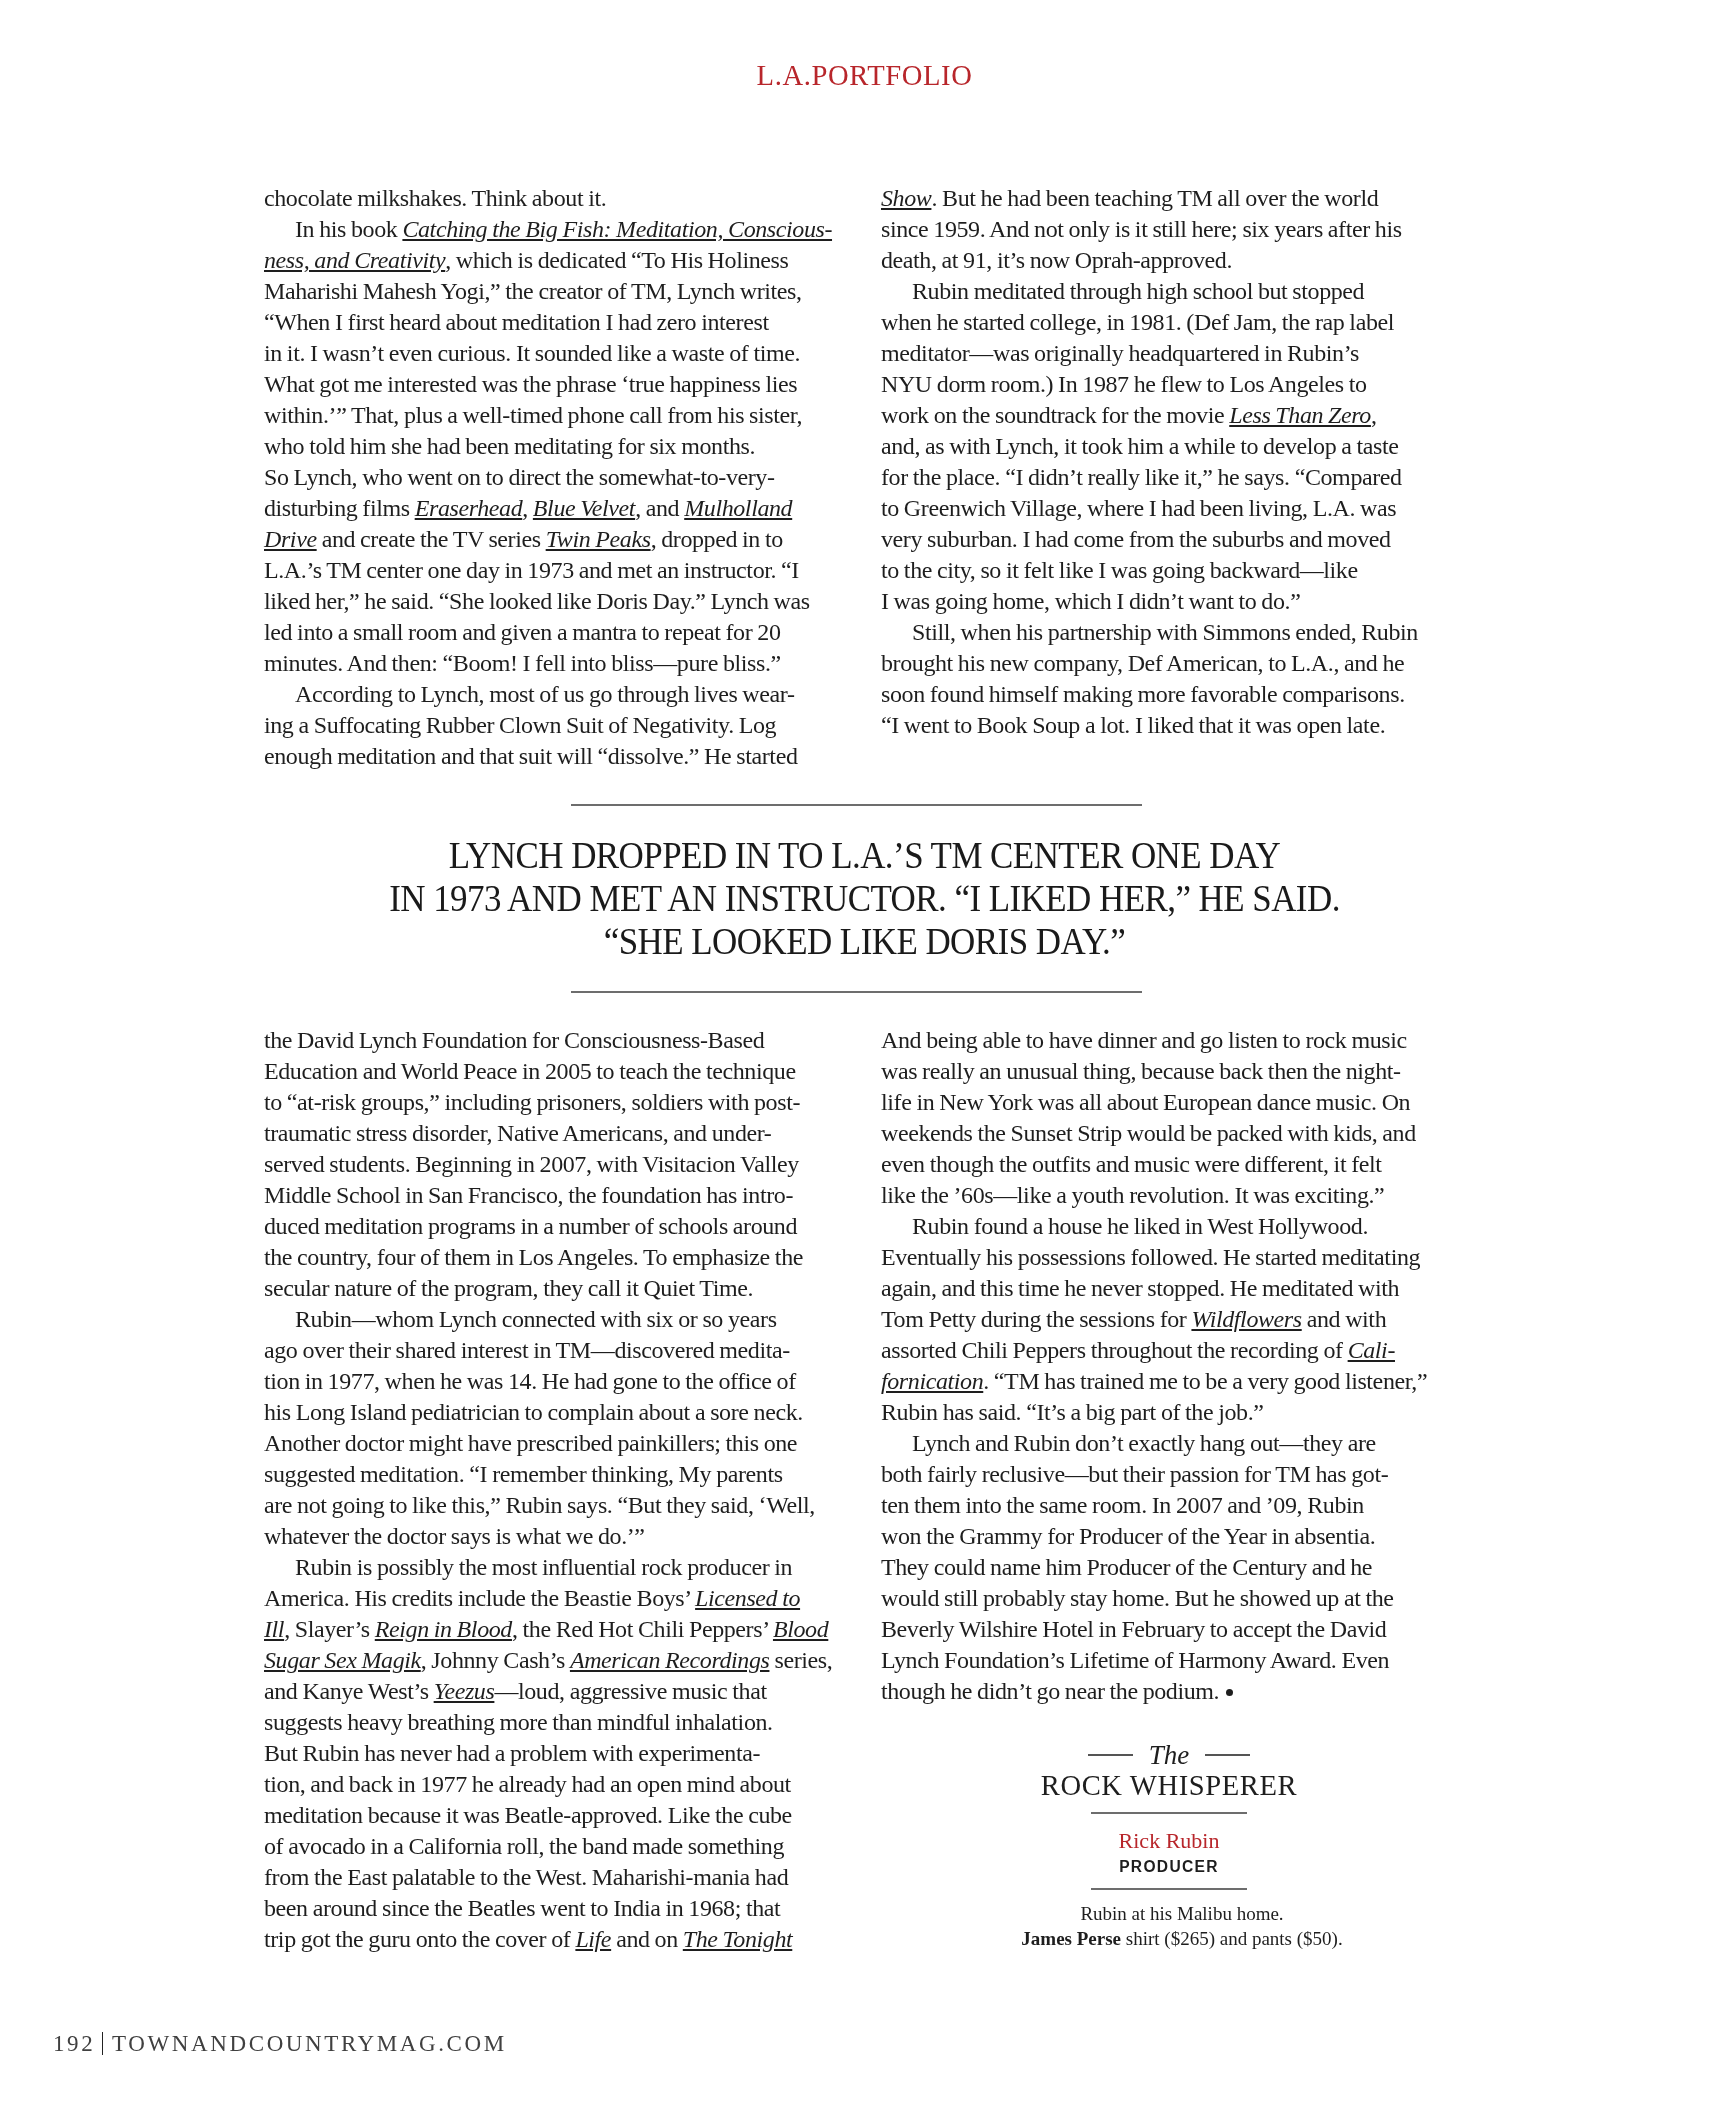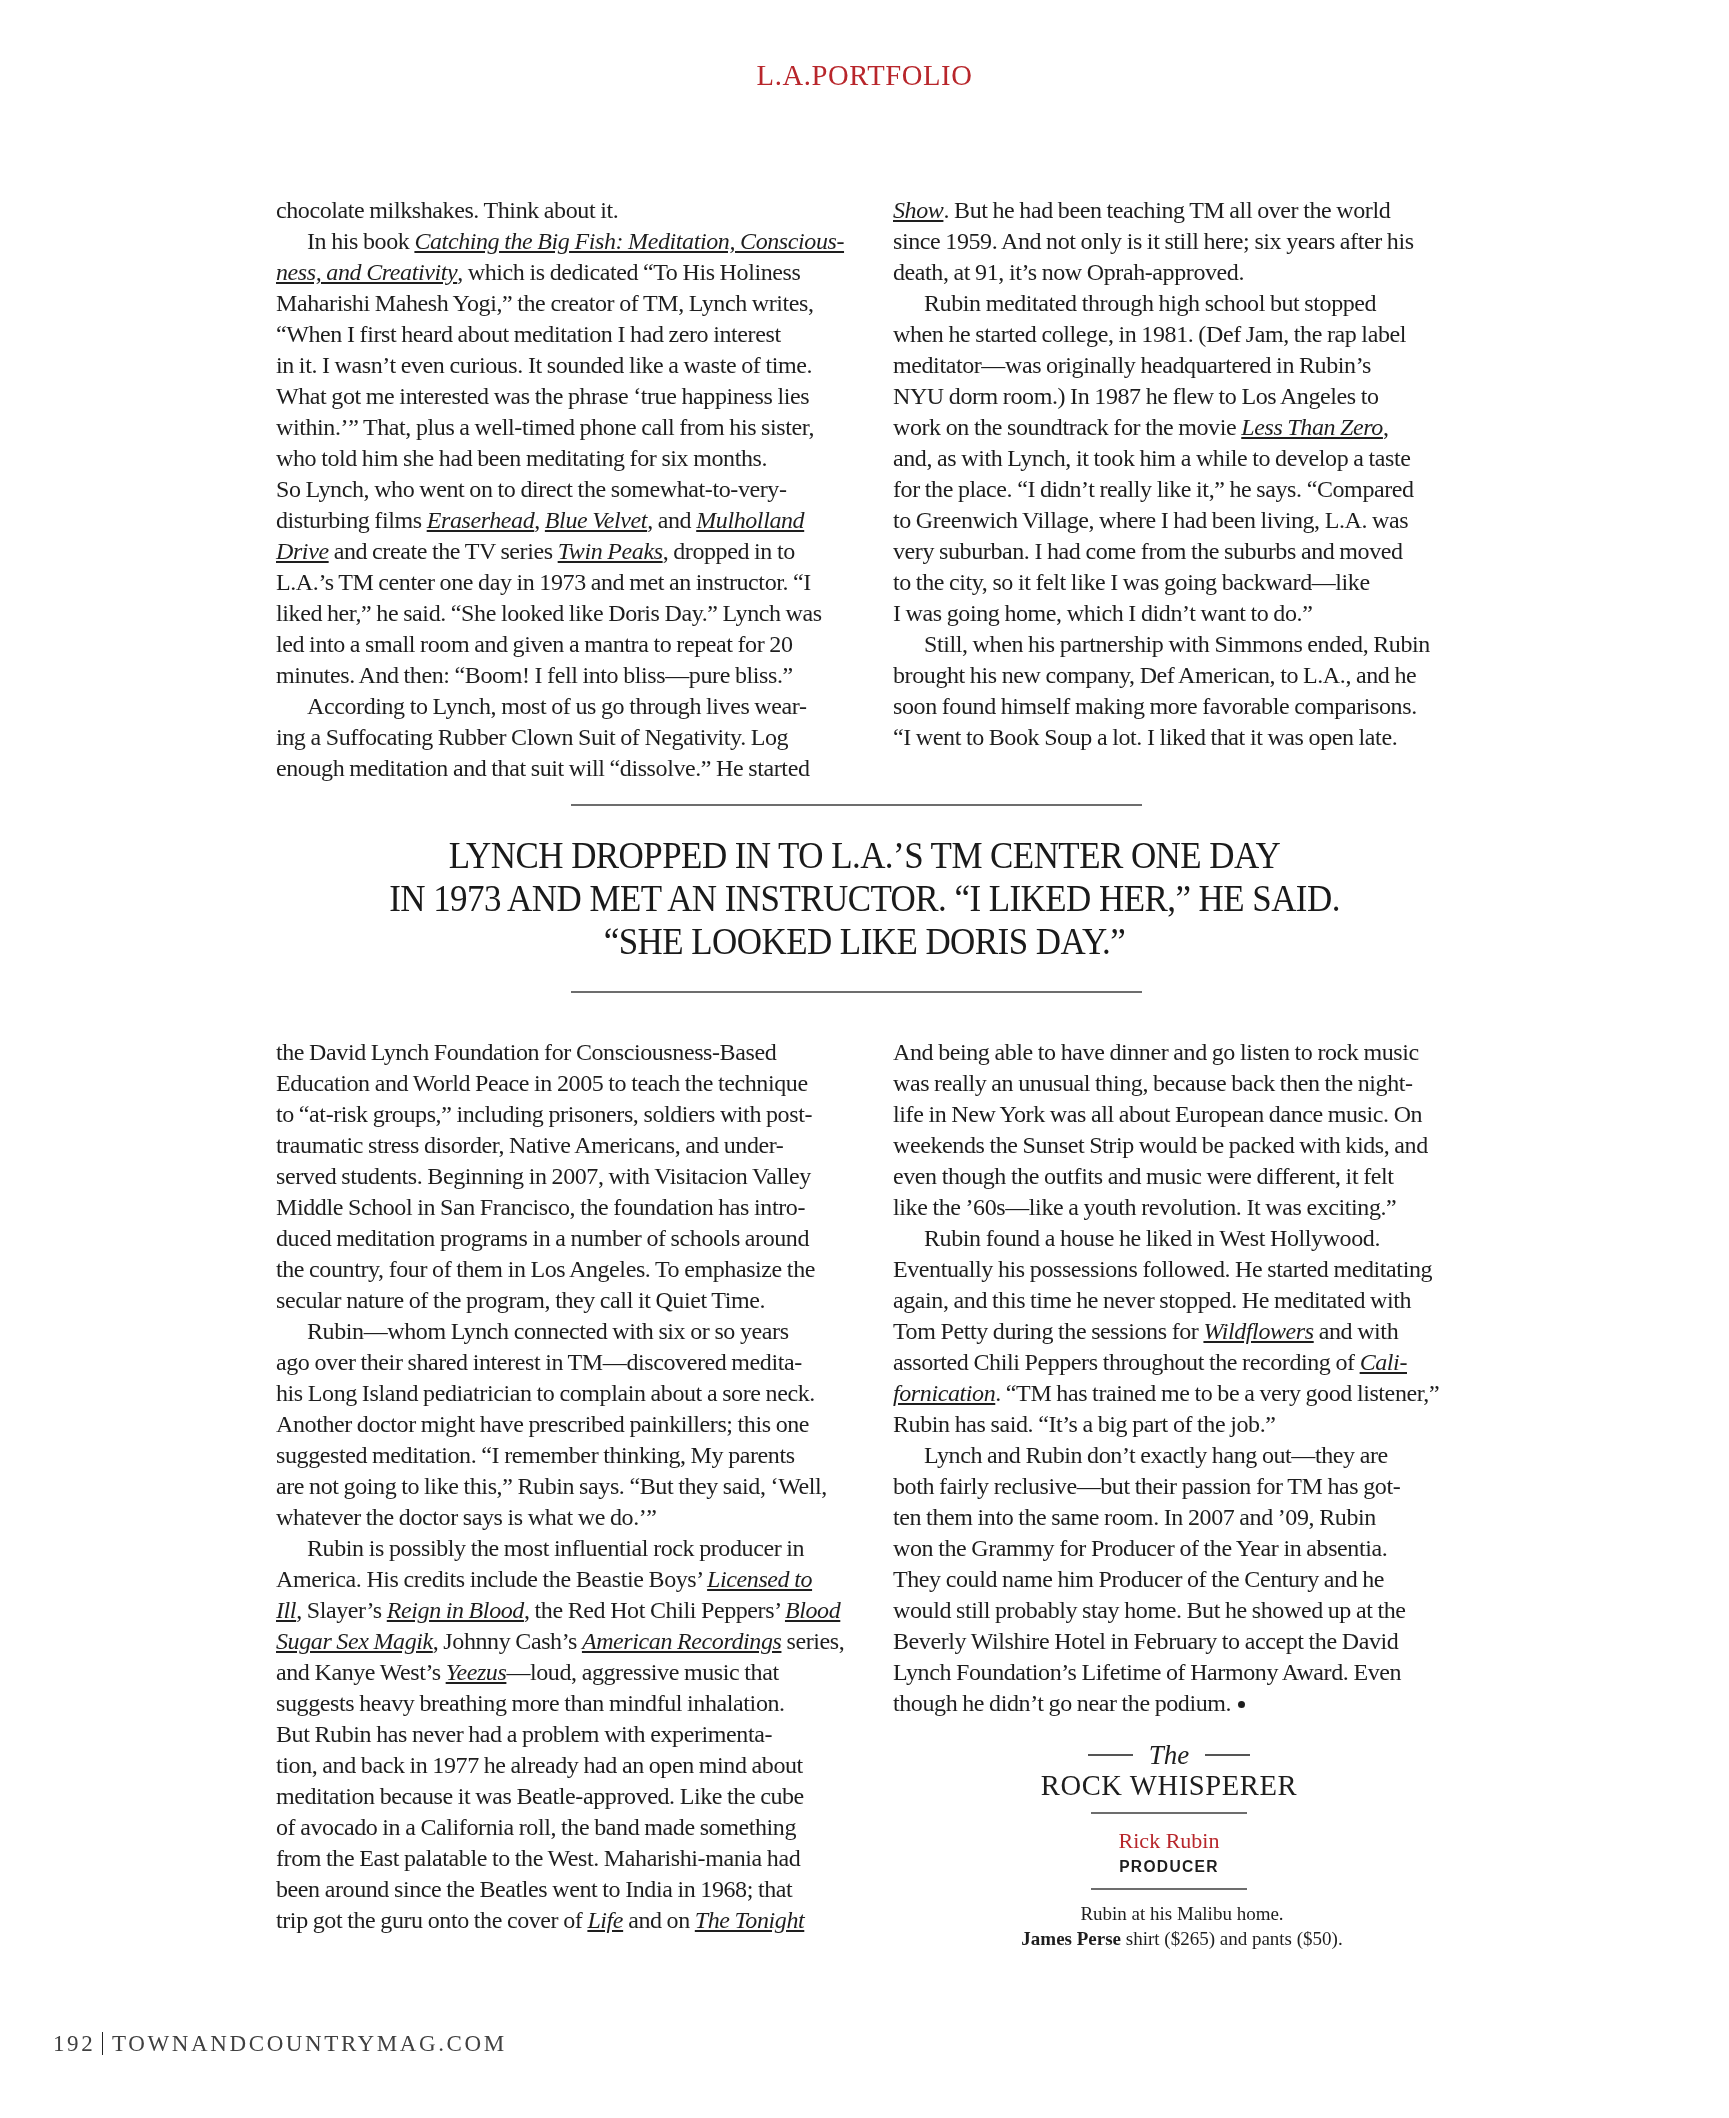--- a/index.html
+++ b/index.html
@@ -2,21 +2,21 @@
 <html style="font-size:10.4px"><head>
 <meta charset="utf-8">
 <style>
   html, body { margin: 0; padding: 0; background: #ffffff; }
   body { width: 1729px; height: 2119px; position: relative; overflow: hidden;
          font-family: "Liberation Serif", "DejaVu Serif", serif; color: #1e1e1e; }
   .header { position: absolute; top: 60px; left: 0; width: 1729px; text-align: center;
             font-size: 28.6px; letter-spacing: 0.6px; color: #b8262b; }
   .col { position: absolute; width: 584px; font-size: 24px; line-height: 31px;
          letter-spacing: -0.4px; word-spacing: -0.6px; }
-  .col p { margin: 16px; text-align: left; white-space: nowrap; }
+  .col p { margin: 4px; text-align: left; white-space: nowrap; }
   .col .line { display: block; }
   .col .indent { padding-left: 31px; }
   .col i { font-style: italic; text-decoration: underline; }
   #c1top { left: 260px; top: 179px; }
   #c2top { left: 877px; top: 179px; }
   #c1bot { left: 260px; top: 1021px; }
   #c2bot { left: 877px; top: 1021px; }
   .rule { position: absolute; height: 1.9px; background: #6d6d6d; }
   #pq-rule-top { left: 571px; width: 571px; top: 804px; }
   #pq-rule-bot { left: 571px; width: 571px; top: 991px; }
@@ -105,20 +105,21 @@
       <span class="line">Education and World Peace in 2005 to teach the technique</span>
       <span class="line">to “at-risk groups,” including prisoners, soldiers with post-</span>
       <span class="line">traumatic stress disorder, Native Americans, and under-</span>
       <span class="line">served students. Beginning in 2007, with Visitacion Valley</span>
       <span class="line">Middle School in San Francisco, the foundation has intro-</span>
       <span class="line">duced meditation programs in a number of schools around</span>
       <span class="line">the country, four of them in Los Angeles. To emphasize the</span>
       <span class="line">secular nature of the program, they call it Quiet Time.</span>
       <span class="line indent">Rubin—whom Lynch connected with six or so years</span>
       <span class="line">ago over their shared interest in TM—discovered medita-</span>
+      <span class="line">tion in 1977, when he was 14. He had gone to the office of</span>
       <span class="line">his Long Island pediatrician to complain about a sore neck.</span>
       <span class="line">Another doctor might have prescribed painkillers; this one</span>
       <span class="line">suggested meditation. “I remember thinking, My parents</span>
       <span class="line">are not going to like this,” Rubin says. “But they said, ‘Well,</span>
       <span class="line">whatever the doctor says is what we do.’”</span>
       <span class="line indent">Rubin is possibly the most influential rock producer in</span>
       <span class="line">America. His credits include the Beastie Boys’ <i>Licensed to</i></span>
       <span class="line"><i>Ill</i>, Slayer’s <i>Reign in Blood</i>, the Red Hot Chili Peppers’ <i>Blood</i></span>
       <span class="line"><i>Sugar Sex Magik</i>, Johnny Cash’s <i>American Recordings</i> series,</span>
       <span class="line">and Kanye West’s <i>Yeezus</i>—loud, aggressive music that</span>

